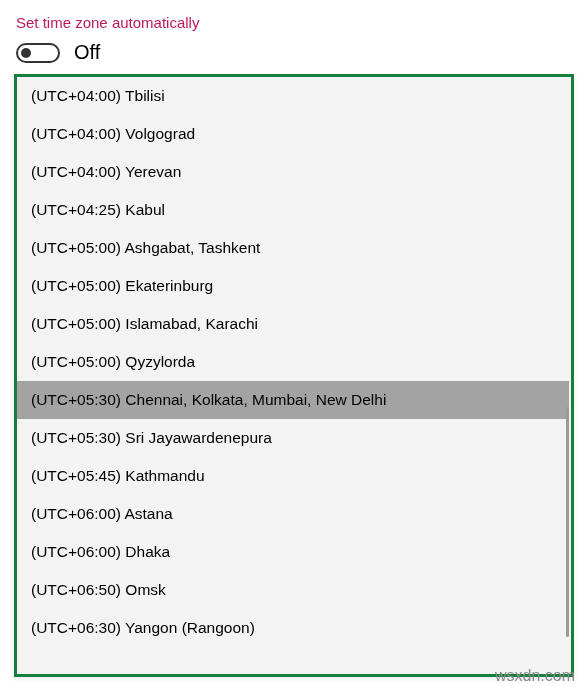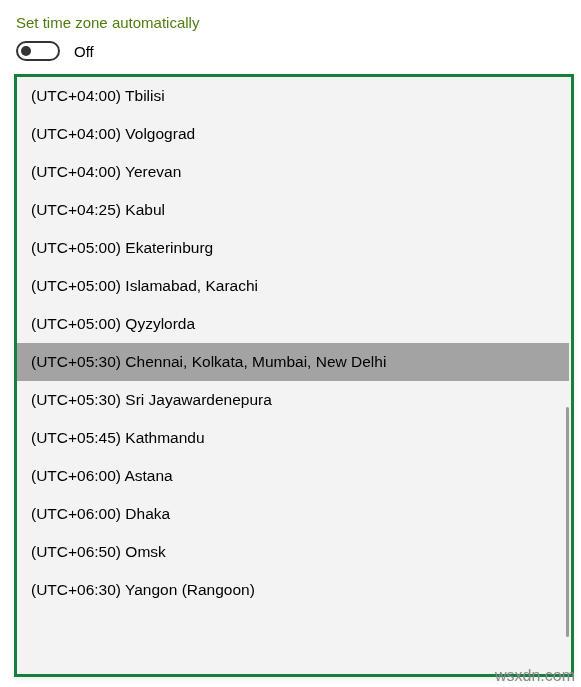--- a/index.html
+++ b/index.html
@@ -15,21 +15,21 @@
       width: 581px;
       height: 687px;
       overflow: hidden;
       position: relative;
     }
     .header {
       padding: 14px 16px 4px 16px;
     }
     .setting-label {
       font-size: 15px;
-      color: #4d7c0f;
+      color: #be185d;
       margin-bottom: 10px;
     }
     .toggle-row {
       display: flex;
       align-items: center;
       gap: 14px;
     }
     .toggle {
       width: 44px;
       height: 20px;
@@ -42,21 +42,21 @@
     .toggle-knob {
       position: absolute;
       left: 3px;
       top: 3px;
       width: 10px;
       height: 10px;
       background: #333;
       border-radius: 50%;
     }
     .toggle-state {
-      font-size: 15px;
+      font-size: 20px;
     }
     .dropdown-list {
       position: absolute;
       left: 14px;
       right: 7px;
       top: 74px;
       bottom: 10px;
       border: 3px solid #15803d;
       background: #f3f3f3;
       box-shadow: 0 2px 6px rgba(0,0,0,0.08);
@@ -107,20 +107,21 @@
     <div class="toggle-state">Off</div>
   </div>
 </div>
 
 <div class="dropdown-list">
   <div class="list-inner" id="list-inner">
       <div class="list-item"><span>(UTC+04:00) Tbilisi</span></div>
       <div class="list-item"><span>(UTC+04:00) Volgograd</span></div>
       <div class="list-item"><span>(UTC+04:00) Yerevan</span></div>
       <div class="list-item"><span>(UTC+04:25) Kabul</span></div>
+      <div class="list-item"><span>(UTC+05:00) Ashgabat, Tashkent</span></div>
       <div class="list-item"><span>(UTC+05:00) Ekaterinburg</span></div>
       <div class="list-item"><span>(UTC+05:00) Islamabad, Karachi</span></div>
       <div class="list-item"><span>(UTC+05:00) Qyzylorda</span></div>
       <div class="list-item selected"><span>(UTC+05:30) Chennai, Kolkata, Mumbai, New Delhi</span></div>
       <div class="list-item"><span>(UTC+05:30) Sri Jayawardenepura</span></div>
       <div class="list-item"><span>(UTC+05:45) Kathmandu</span></div>
       <div class="list-item"><span>(UTC+06:00) Astana</span></div>
       <div class="list-item"><span>(UTC+06:00) Dhaka</span></div>
       <div class="list-item"><span>(UTC+06:50) Omsk</span></div>
       <div class="list-item"><span>(UTC+06:30) Yangon (Rangoon)</span></div>

